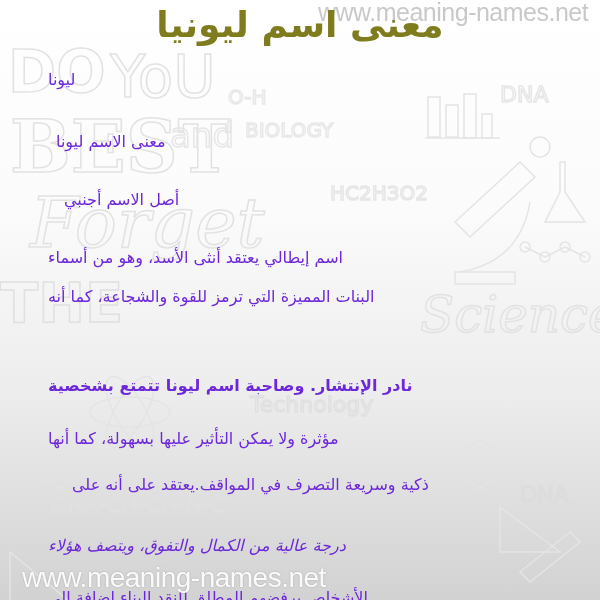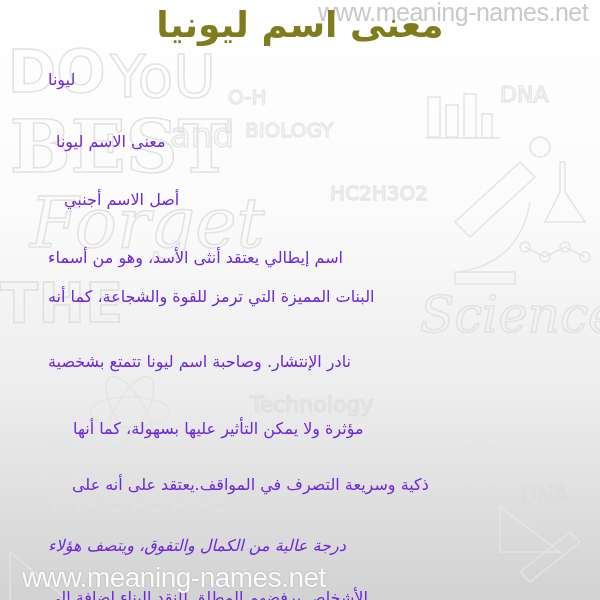--- a/index.html
+++ b/index.html
@@ -139,20 +139,20 @@
 <div class="watermark-top">www.meaning-names.net</div>
 
 <h1 class="title" style="margin:0;">معنى اسم ليونيا</h1>
 
 <div class="content">
   <div class="line" style="top: 6px;">ليونا</div>
   <div class="line" style="top: 68px; left: 8px;">معنى الاسم ليونا</div>
   <div class="line" style="top: 126px; left: 16px;">أصل الاسم أجنبي</div>
   <div class="line" style="top: 184px;">اسم إيطالي يعتقد أنثى الأسد، وهو من أسماء</div>
   <div class="line" style="top: 223px;">البنات المميزة التي ترمز للقوة والشجاعة، كما أنه</div>
-  <div class="line" style="top: 288px;">نادر الإنتشار. وصاحبة اسم ليونا تتمتع بشخصية</div>
-  <div class="line" style="top: 355px; margin-left: 25px;">مؤثرة ولا يمكن التأثير عليها بسهولة، كما أنها</div>
+  <div class="line" style="top: 312px; font-weight: bold;">نادر الإنتشار. وصاحبة اسم ليونا تتمتع بشخصية</div>
+  <div class="line" style="top: 365px;">مؤثرة ولا يمكن التأثير عليها بسهولة، كما أنها</div>
   <div class="line" style="top: 411px; margin-left: 24px;">ذكية وسريعة التصرف في المواقف.يعتقد على أنه على</div>
   <div class="line" style="top: 472px; font-style: italic;">درجة عالية من الكمال والتفوق، ويتصف هؤلاء</div>
   <div class="line" style="top: 524px;">الأشخاص برفضهم المطلق للنقد البناء إضافة إلى</div>
 </div>
 
 <div class="watermark-bottom">www.meaning-names.net</div>
 
 </body></html>

